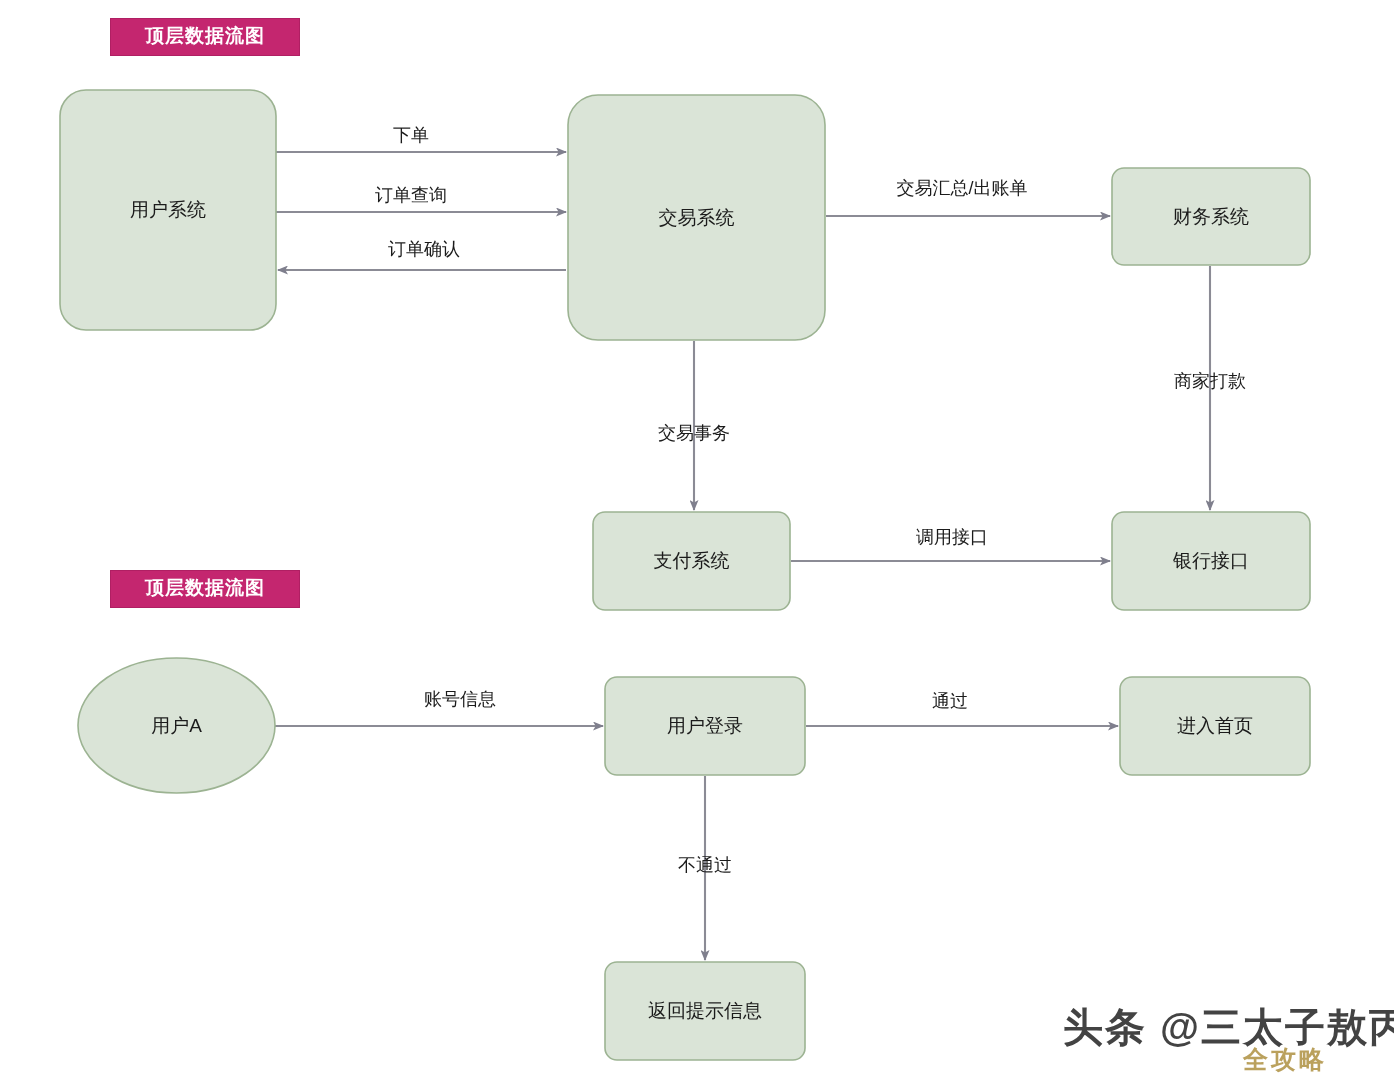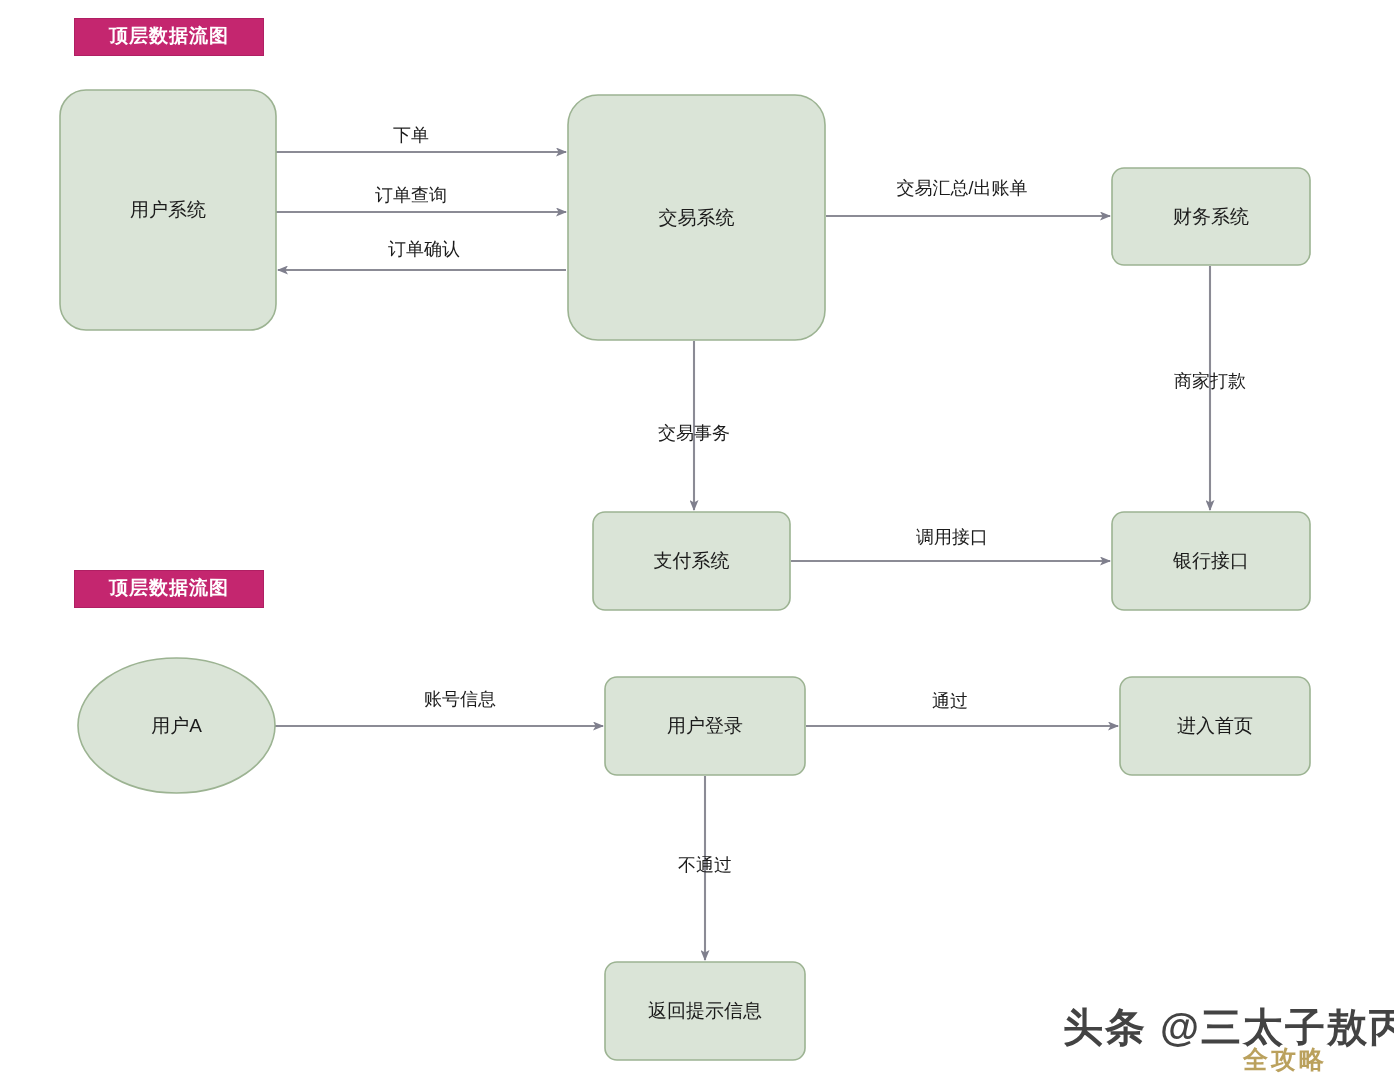--- a/index.html
+++ b/index.html
@@ -56,20 +56,21 @@
     background: #c4266f;
     color: #ffffff;
     font-size: 19px;
     font-weight: bold;
     letter-spacing: 1px;
     padding: 7px 22px 9px 22px;
     box-sizing: border-box;
     white-space: nowrap;
     line-height: 1.1;
     border: 1px solid #b01f63;
+    margin-left: 36px;
   }
   .watermark {
     position: absolute;
     color: #2a2a2a;
     font-size: 40px;
     font-weight: bold;
     letter-spacing: 2px;
     white-space: nowrap;
     opacity: 0.88;
   }

